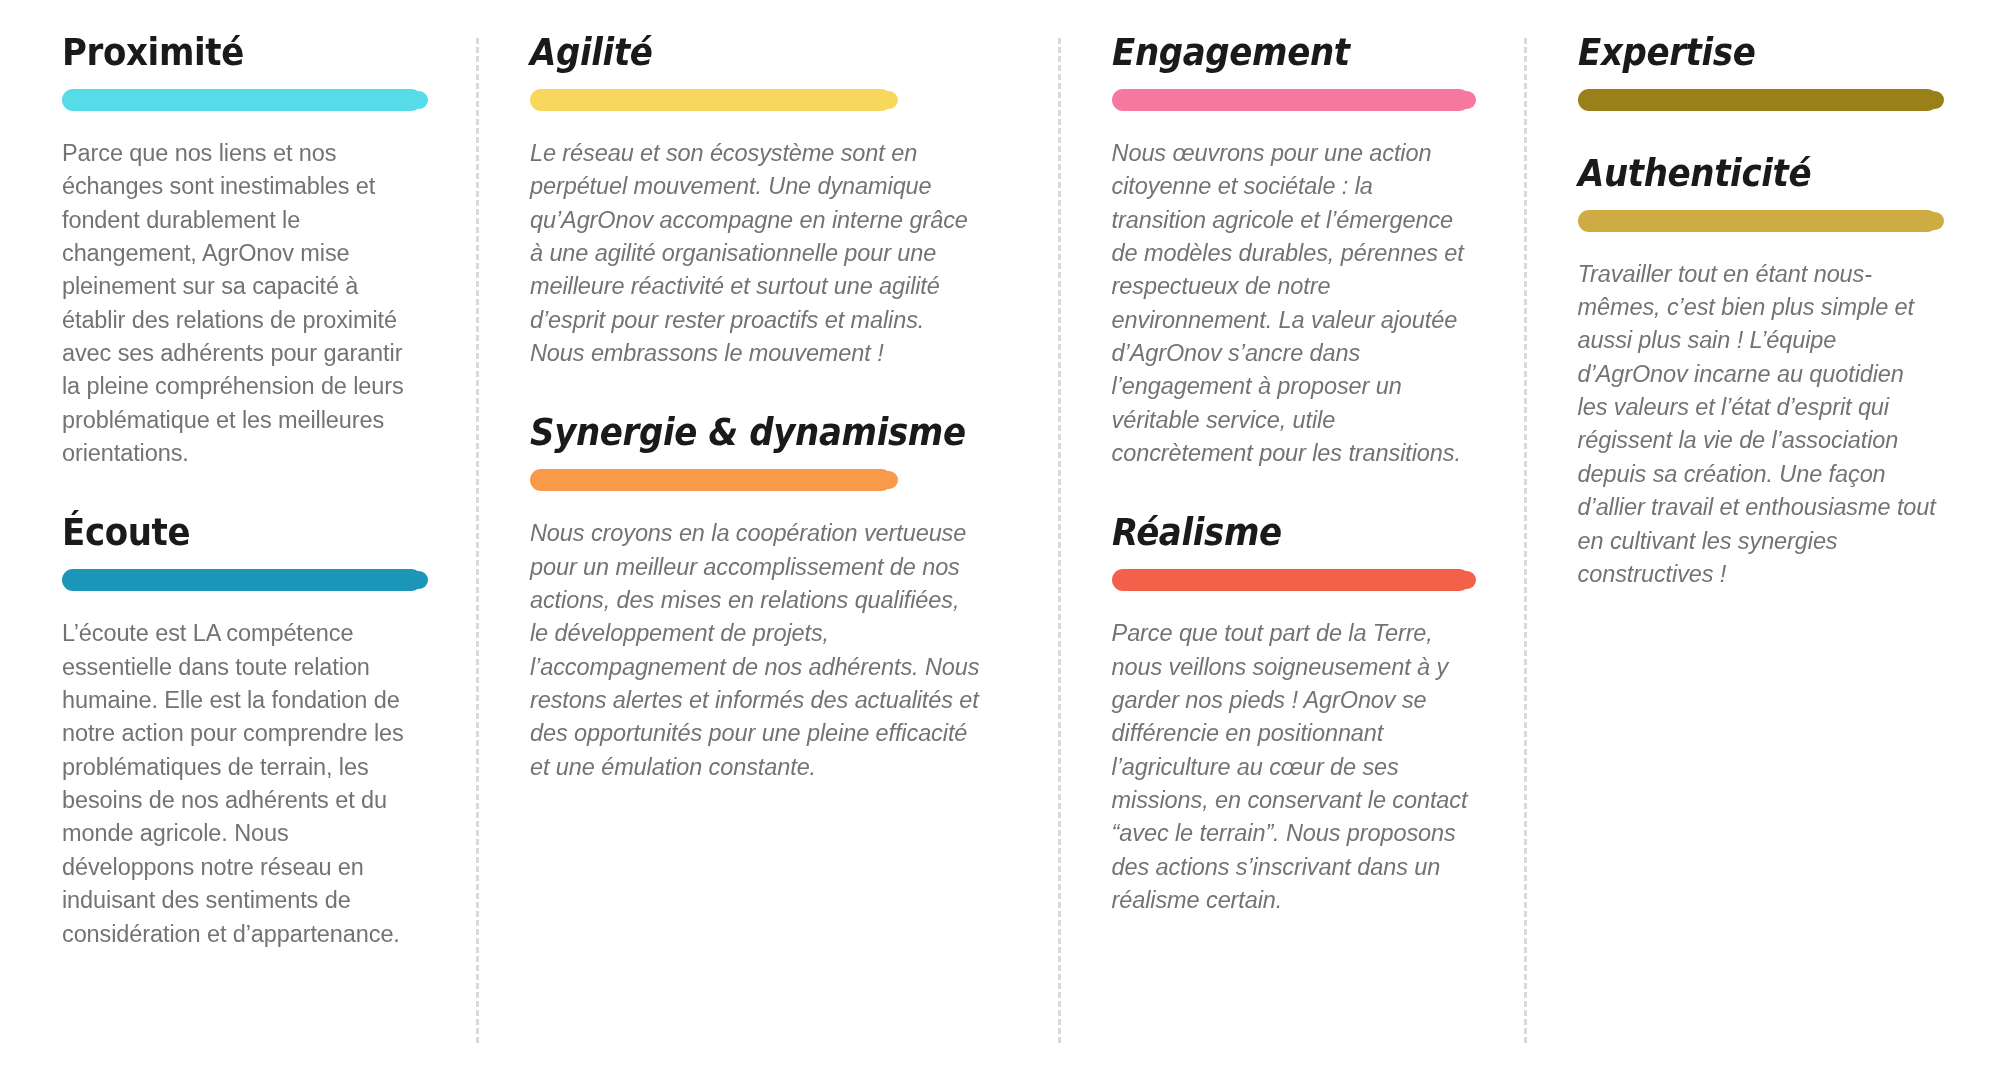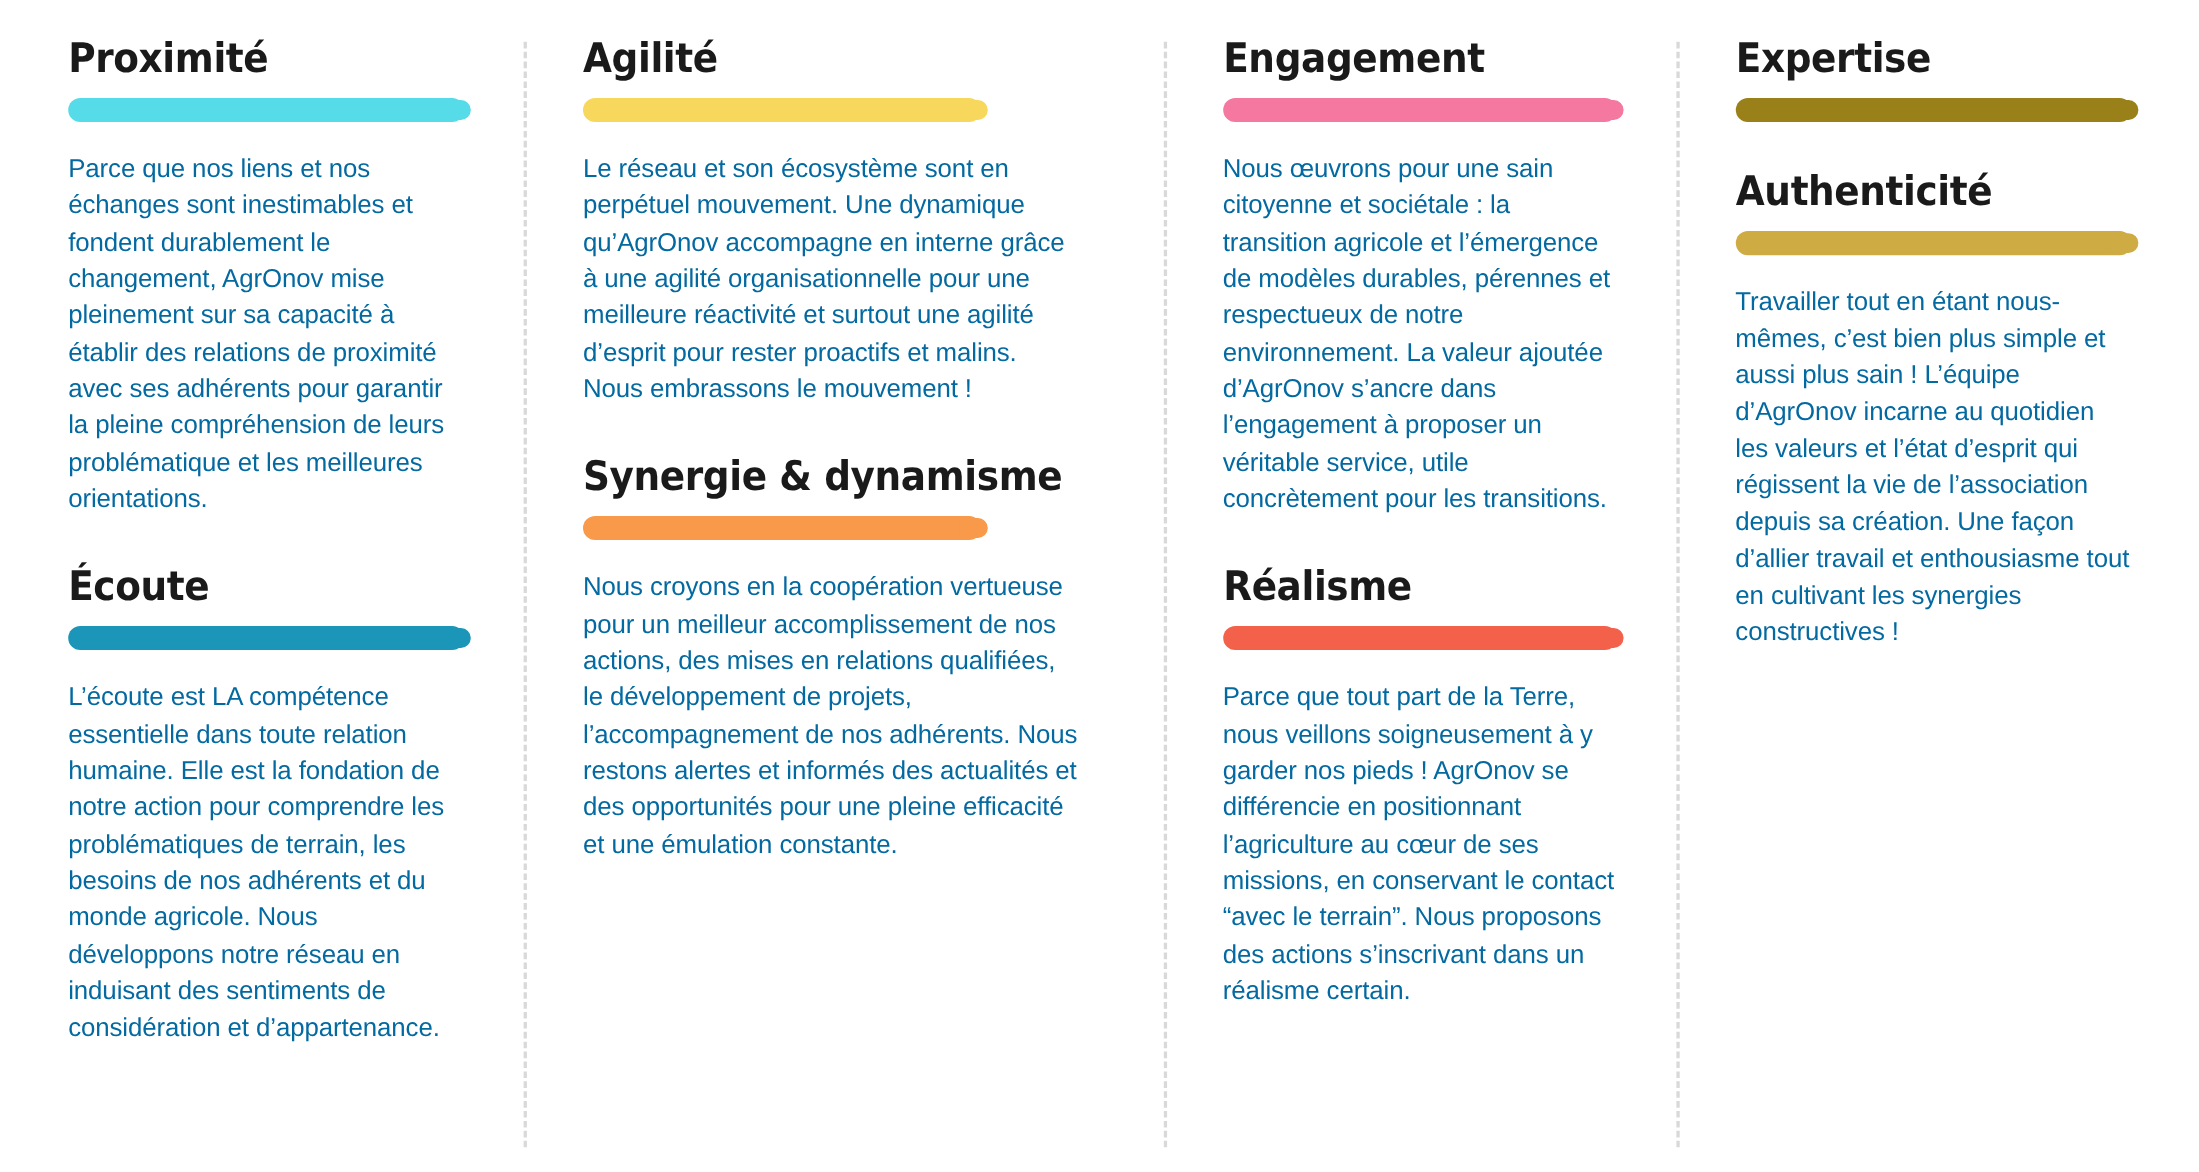--- a/index.html
+++ b/index.html
@@ -33,20 +33,21 @@
   }
 
   .col {
     position: relative;
     padding-right: 54px;
     box-sizing: border-box;
   }
   
   .col + .col {
     padding-left: 54px;
+    font-style: italic;
   }
   .col + .col::before {
     content: "";
     position: absolute;
     left: 0px;
     top: 4px;
     bottom: 22px;
     width: 0;
     border-left: 3px dashed #d9d9d9;
   }
@@ -87,21 +88,21 @@
     height: 18px;
     width: 26px;
     border-radius: 0 12px 12px 0;
     background: inherit;
   }
 
   .card-body {
     font-family: "Liberation Sans", sans-serif;
     font-size: 23.5px;
     line-height: 1.42;
-    color: #0369a1;
+    color: #737373;
     margin: 0;
     max-width: 450px;
     letter-spacing: -0.1px;
   }
 
   
   .col:nth-child(1) .brush { width: 360px; }
   .col:nth-child(2) .brush { width: 362px; }
   .col:nth-child(3) .brush { width: 358px; }
   .col:nth-child(4) .brush { width: 360px; }
@@ -135,21 +136,21 @@
         <h2 class="card-title">Synergie &amp; dynamisme</h2>
         <div class="brush" style="background: rgb(248, 154, 74);"></div>
         <p class="card-body">Nous croyons en la coopération vertueuse pour un meilleur accomplissement de nos actions, des mises en relations qualifiées, le développement de projets, l’accompagnement de nos adhérents. Nous restons alertes et informés des actualités et des opportunités pour une pleine efficacité et une émulation constante.</p>
       </div>
     </div>
 
     <div class="col">
       <div class="cell">
         <h2 class="card-title">Engagement</h2>
         <div class="brush" style="background: rgb(244, 120, 159);"></div>
-        <p class="card-body">Nous œuvrons pour une sain citoyenne et sociétale : la transition agricole et l’émergence de modèles durables, pérennes et respectueux de notre environnement. La valeur ajoutée d’AgrOnov s’ancre dans l’engagement à proposer un véritable service, utile concrètement pour les transitions.</p>
+        <p class="card-body">Nous œuvrons pour une action citoyenne et sociétale : la transition agricole et l’émergence de modèles durables, pérennes et respectueux de notre environnement. La valeur ajoutée d’AgrOnov s’ancre dans l’engagement à proposer un véritable service, utile concrètement pour les transitions.</p>
       </div>
       <div class="cell second">
         <h2 class="card-title">Réalisme</h2>
         <div class="brush" style="background: rgb(244, 97, 74);"></div>
         <p class="card-body">Parce que tout part de la Terre, nous veillons soigneusement à y garder nos pieds ! AgrOnov se différencie en positionnant l’agriculture au cœur de ses missions, en conservant le contact “avec le terrain”. Nous proposons des actions s’inscrivant dans un réalisme certain.</p>
       </div>
     </div>
 
     <div class="col">
       <div class="cell">

